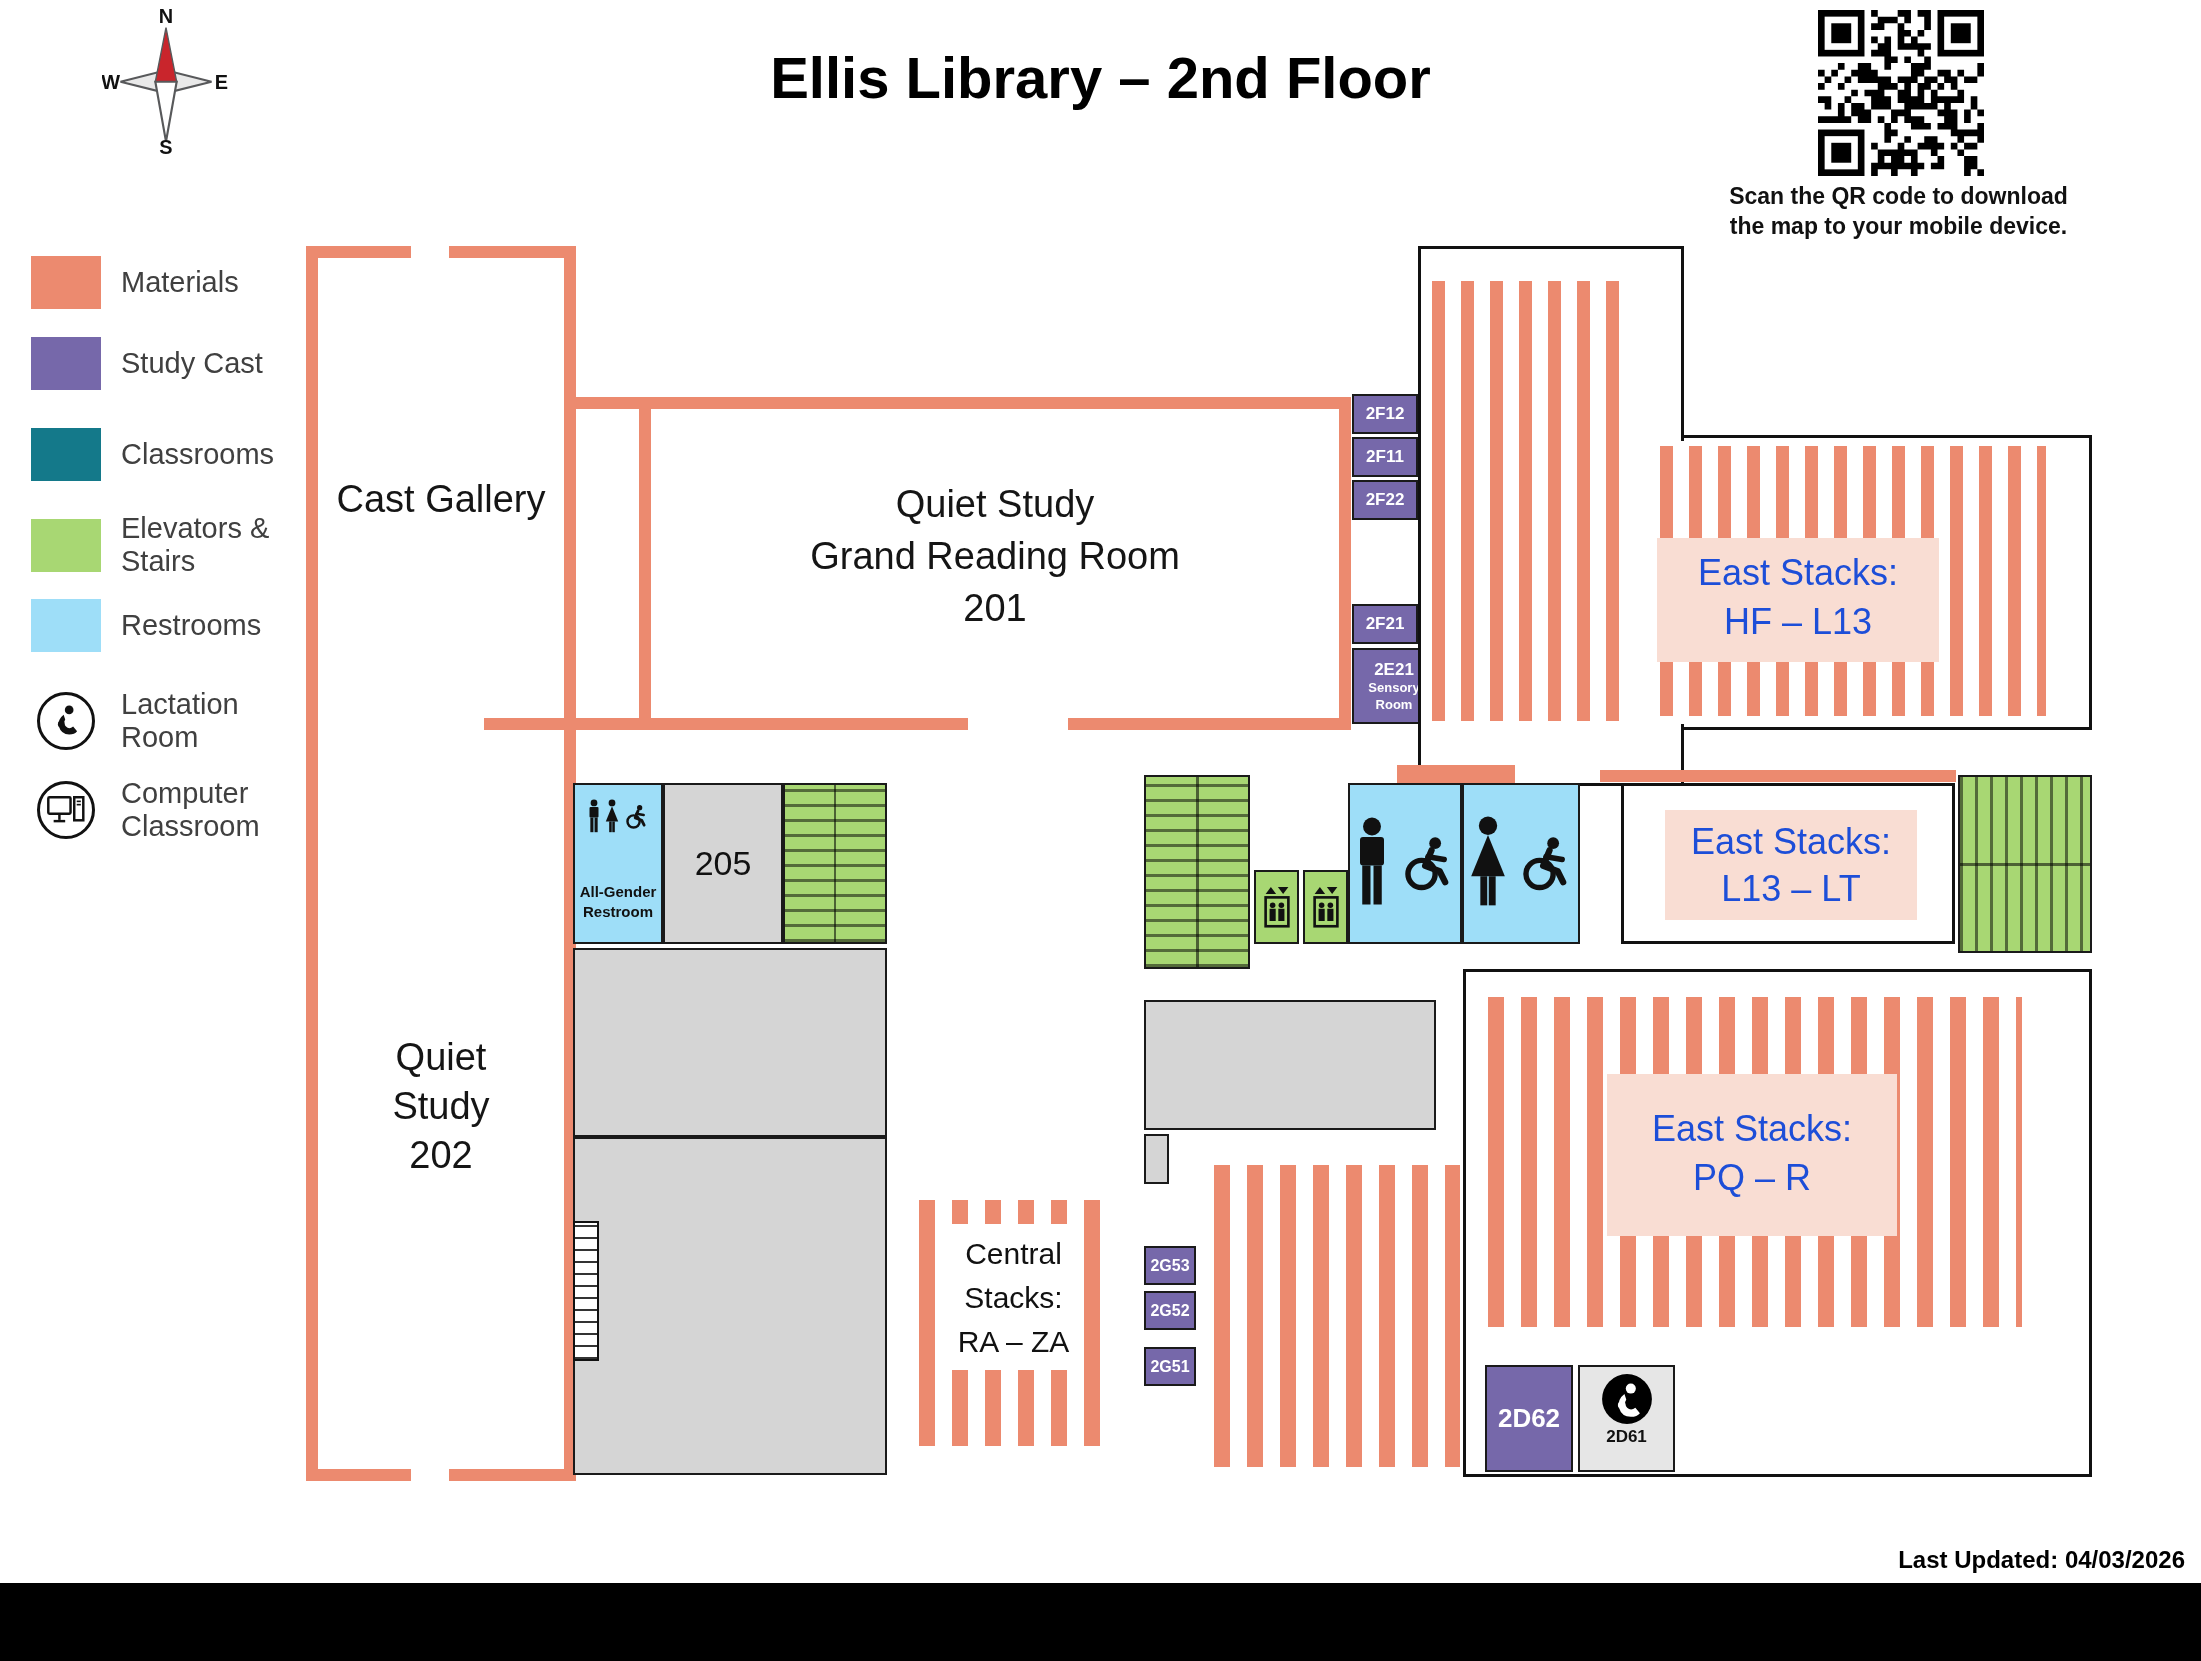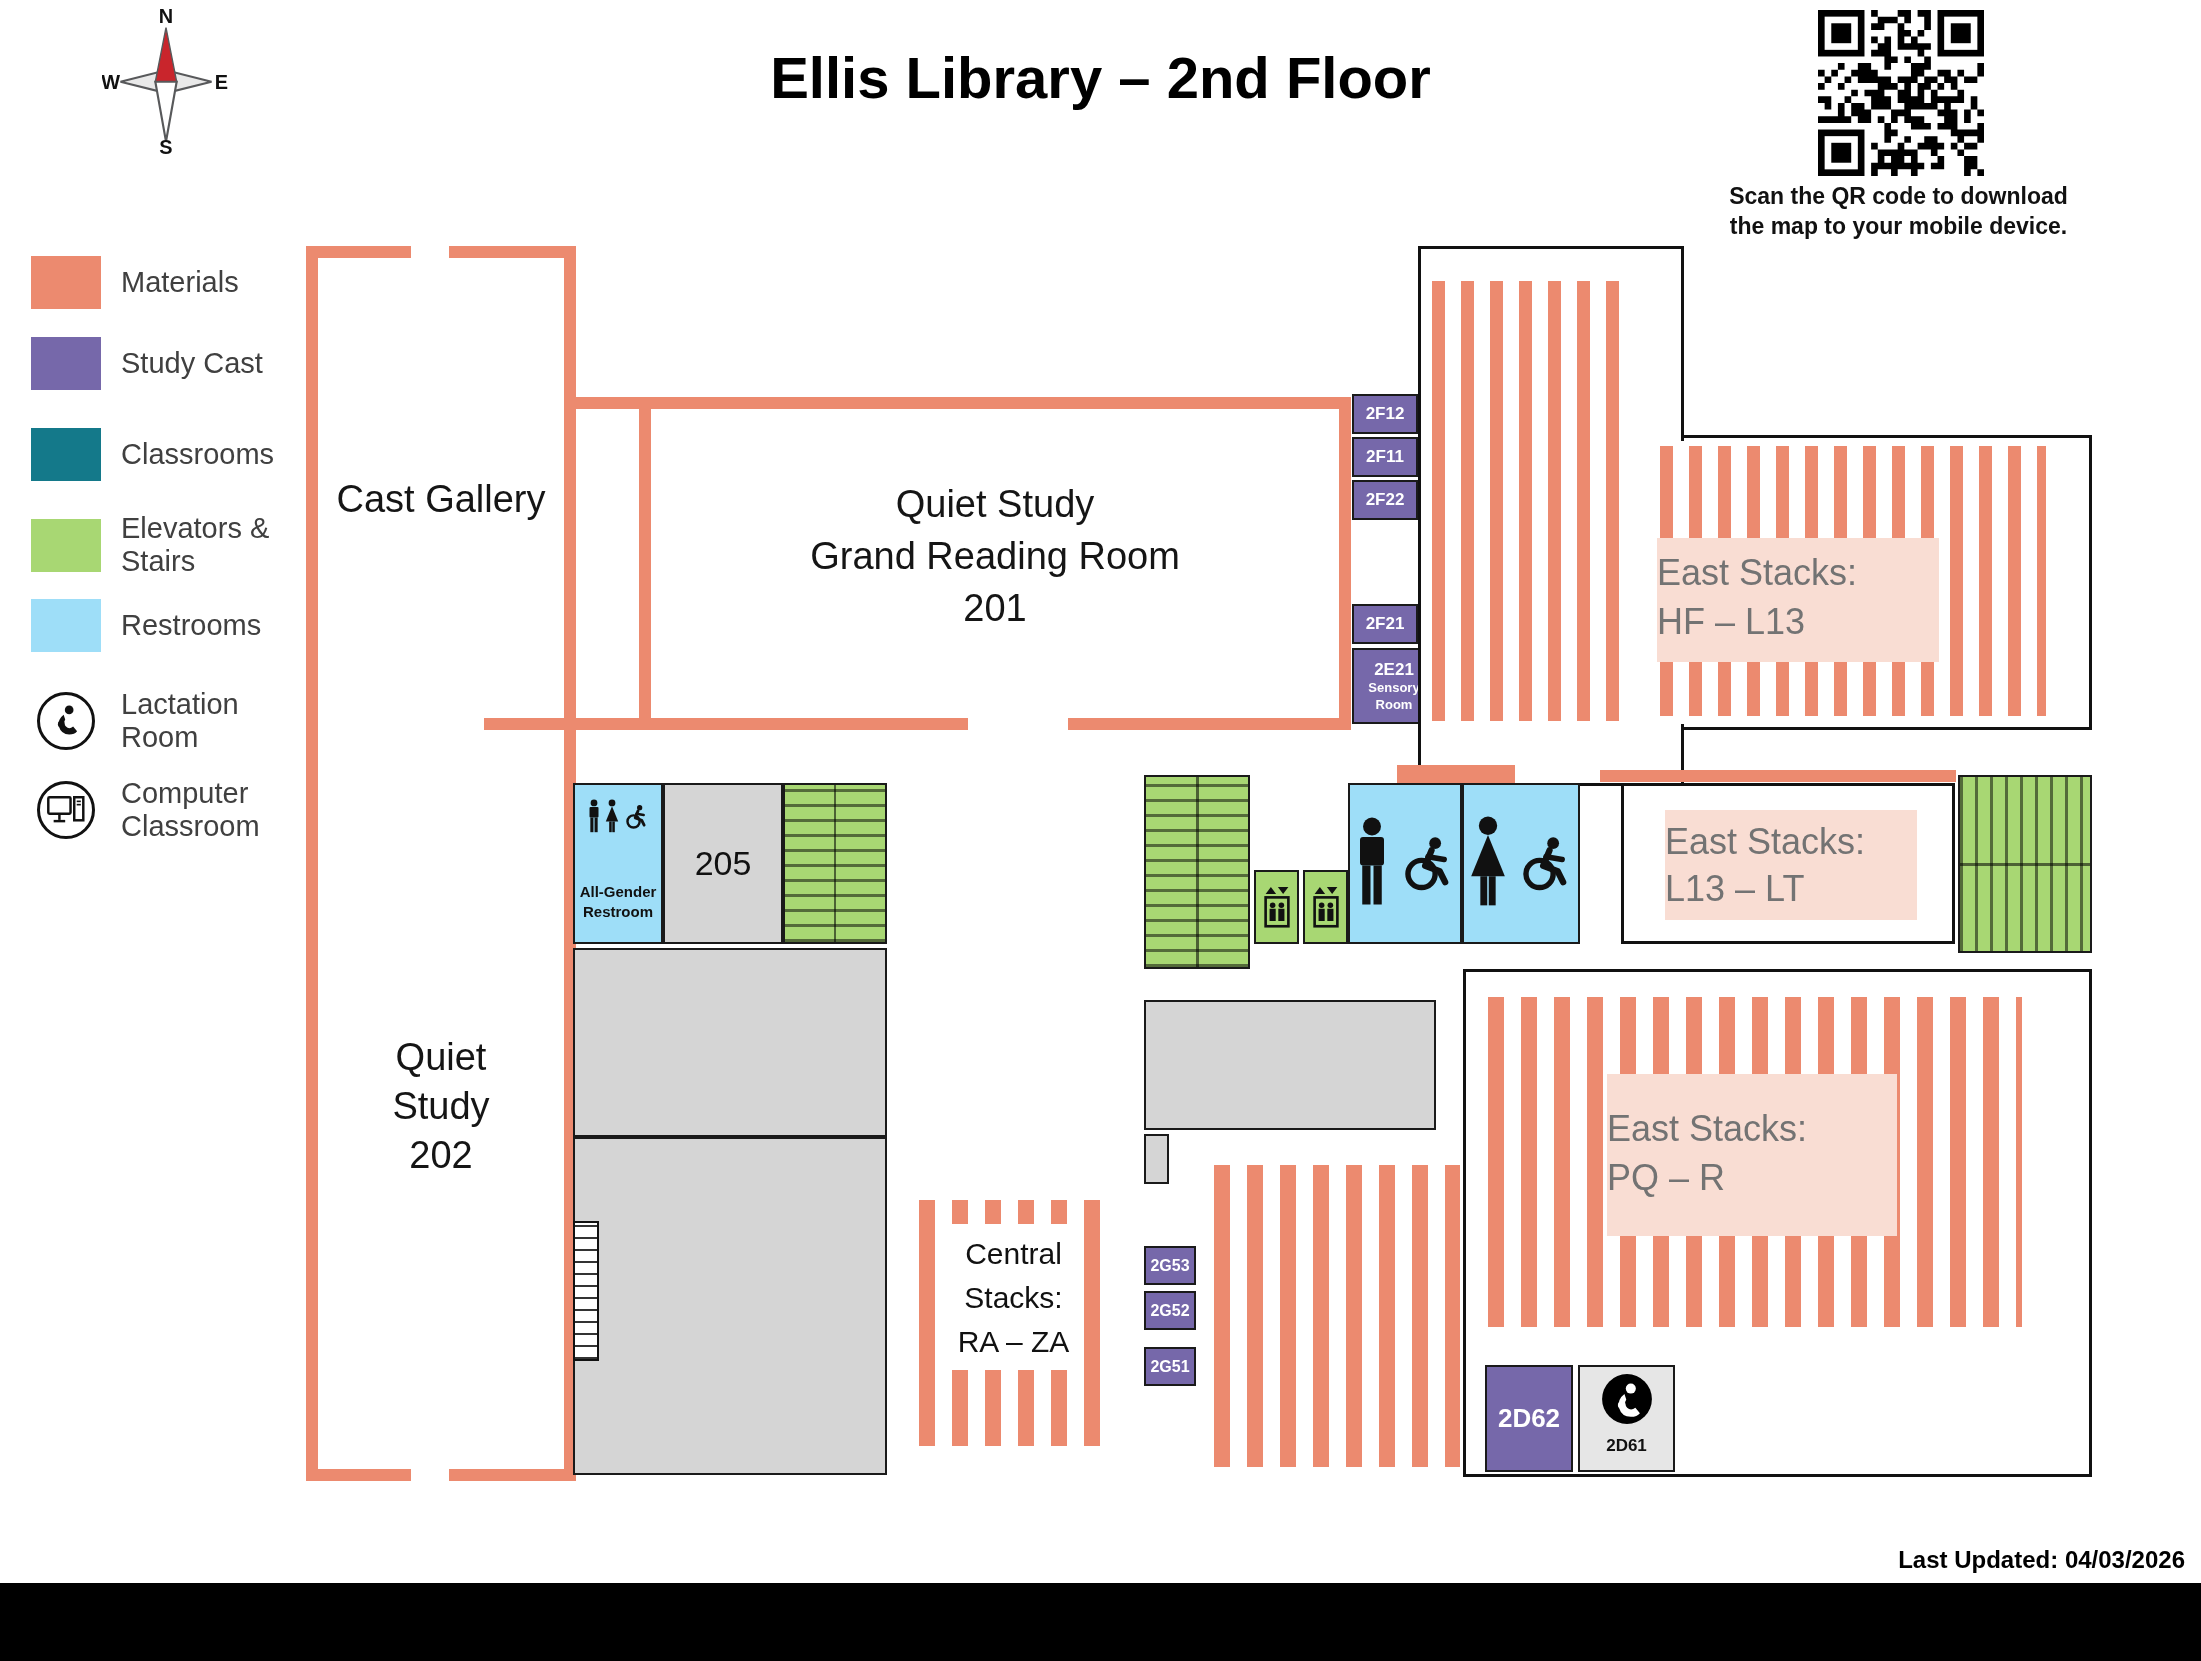--- a/index.html
+++ b/index.html
@@ -18,21 +18,21 @@
   .green-room{background:#A8D773;border:2px solid #1a1a1a}
   .stairs-h{background-color:#A8D773;border:2px solid #1a1a1a;background-image:
      linear-gradient(90deg,transparent calc(50% - 1.5px),rgba(0,0,0,.55) calc(50% - 1.5px),rgba(0,0,0,.55) calc(50% + 1.5px),transparent calc(50% + 1.5px)),
      repeating-linear-gradient(0deg,rgba(0,0,0,.5) 0 3px,transparent 3px 15px)}
   .stairs-v{background-color:#A8D773;border:2px solid #1a1a1a;background-image:
      linear-gradient(0deg,transparent calc(50% - 1.5px),rgba(0,0,0,.55) calc(50% - 1.5px),rgba(0,0,0,.55) calc(50% + 1.5px),transparent calc(50% + 1.5px)),
      repeating-linear-gradient(90deg,rgba(0,0,0,.5) 0 3px,transparent 3px 15px)}
   .stripes-thin{background-image:repeating-linear-gradient(90deg,#EC8A6F 0 13px,transparent 13px 29px)}
   .stripes-thick{background-image:repeating-linear-gradient(90deg,#EC8A6F 0 16px,transparent 16px 33px)}
   .outline{background:#fff;border:3px solid #111}
-  .pink-label{background:#F9DDD3;text-align:left;color:#737373}
+  .pink-label{background:#F9DDD3;text-align:center;color:#1d4ed8}
   .ladder{background:#fff;border:2px solid #111;background-image:repeating-linear-gradient(0deg,#333 0 2px,transparent 2px 12px)}
   .legend-row{position:absolute;left:31px;display:flex;align-items:center;gap:20px}
   .swatch{width:70px;height:53px;flex:0 0 auto}
   .legend-label{font-size:29px;line-height:1.15;width:180px;color:#404040}
   .legend-icon{width:70px;display:flex;justify-content:center;flex:0 0 auto}
   .icon-circle{width:58px;height:58px;border-radius:50%;border:3px solid #111;display:flex;
                align-items:center;justify-content:center;color:#111;background:#fff}
   .title{position:absolute;left:0;top:44px;width:2201px;text-align:center;font-size:58px;font-weight:bold;color:#000}
   .rr-box{display:flex;align-items:center;justify-content:center;gap:8px}
   .footer{position:absolute;right:16px;top:1546px;font-size:24px;font-weight:bold;color:#000}
@@ -287,19 +287,19 @@
     <div>PQ – R</div>
   </div>
   <div class="abs study-room" style="left:1485px;top:1365px;width:88px;height:107px;font-size:26px">2D62</div>
   <div class="abs" style="left:1578px;top:1365px;width:97px;height:107px;background:#E6E6E6;border:2px solid #1a1a1a;display:flex;flex-direction:column;align-items:center">
     <svg width="52" height="52" viewBox="0 0 48 48" style="margin-top:6px">
       <circle cx="24" cy="24" r="23" fill="#000"></circle>
       <g style="color:#fff" transform="translate(4,6) scale(0.84)">
           <use href="#icon-mother"></use>
         </g>
     </svg>
-    <div style="font-size:17px;font-weight:bold;margin-top:11px">2D61</div>
+    <div style="font-size:17px;font-weight:bold;margin-top:2px">2D61</div>
   </div>
 
   <div class="footer">Last Updated: 04/03/2026</div>
   <div class="blackbar"></div>
 
 </div>
 
 </body></html>

